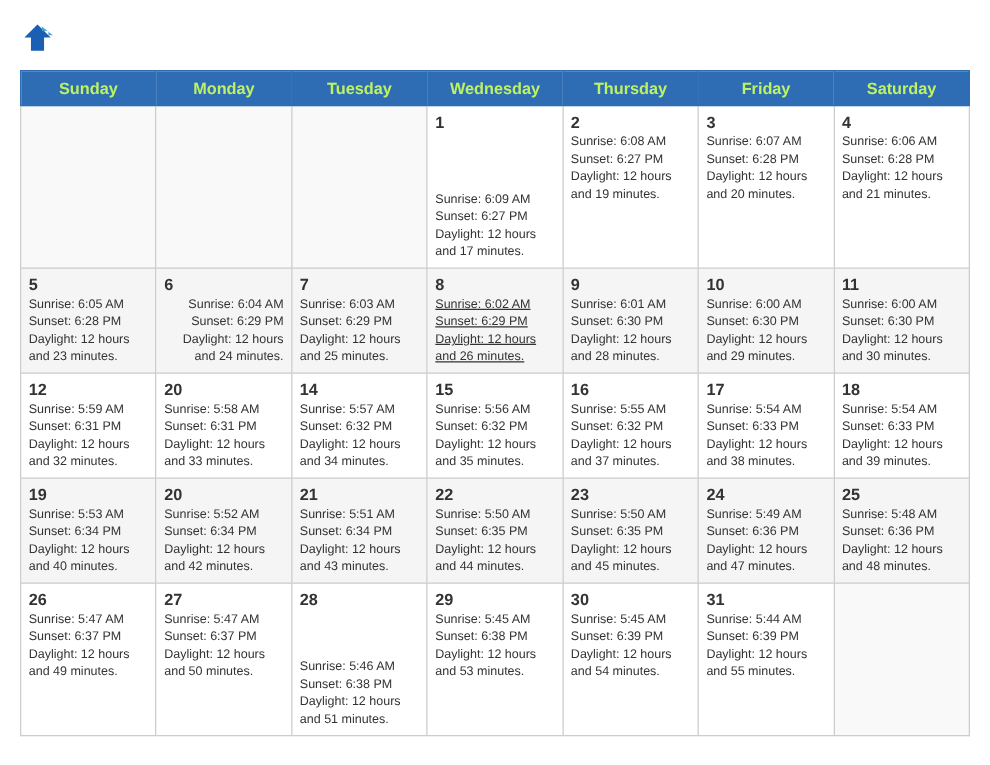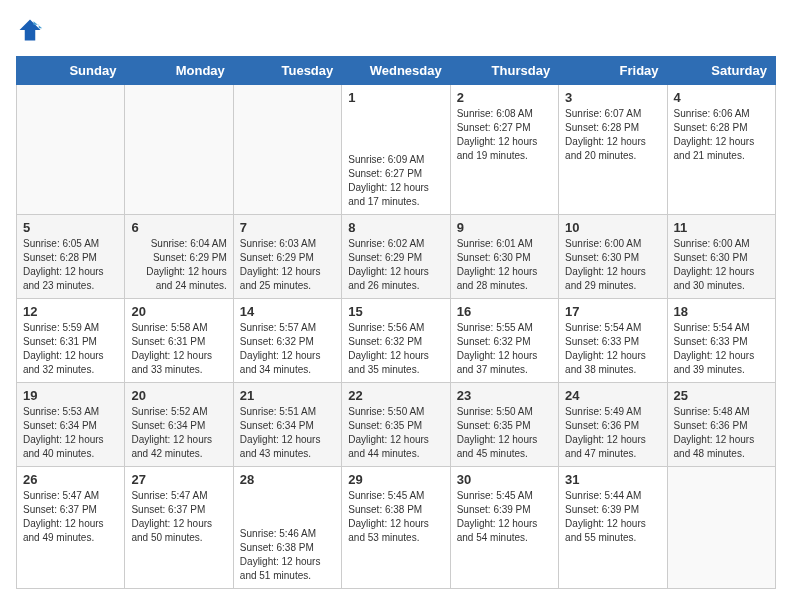--- a/index.html
+++ b/index.html
@@ -46,22 +46,22 @@
       font-size: 15px;
       color: #333;
     }
     .calendar {
       width: 100%;
       border-collapse: collapse;
       border: 1px solid #ccc;
     }
     .calendar th {
       background-color: #2e6db4;
-      color: #ffffff;
-      text-align: right;
+      color: #bef264;
+      text-align: center;
       padding: 6px 8px;
       font-size: 13px;
       border: 1px solid #2e6db4;
     }
     .calendar td {
       vertical-align: top;
       padding: 5px 6px;
       border: 1px solid #ccc;
       width: 108px;
       min-height: 80px;
@@ -174,21 +174,21 @@
         </td>
         <td>
           <span class="day-number">7</span>
           <div class="day-info" style="white-space: pre-line;">Sunrise: 6:03 AM
 Sunset: 6:29 PM
 Daylight: 12 hours
 and 25 minutes.</div>
         </td>
         <td>
           <span class="day-number">8</span>
-          <div class="day-info" style="white-space: pre-line;">Sunrise: 6:02 AM
+          <div class="day-info" style="white-space: pre-line; text-decoration: underline;">Sunrise: 6:02 AM
 Sunset: 6:29 PM
 Daylight: 12 hours
 and 26 minutes.</div>
         </td>
         <td>
           <span class="day-number">9</span>
           <div class="day-info" style="white-space: pre-line;">Sunrise: 6:01 AM
 Sunset: 6:30 PM
 Daylight: 12 hours
 and 28 minutes.</div>

